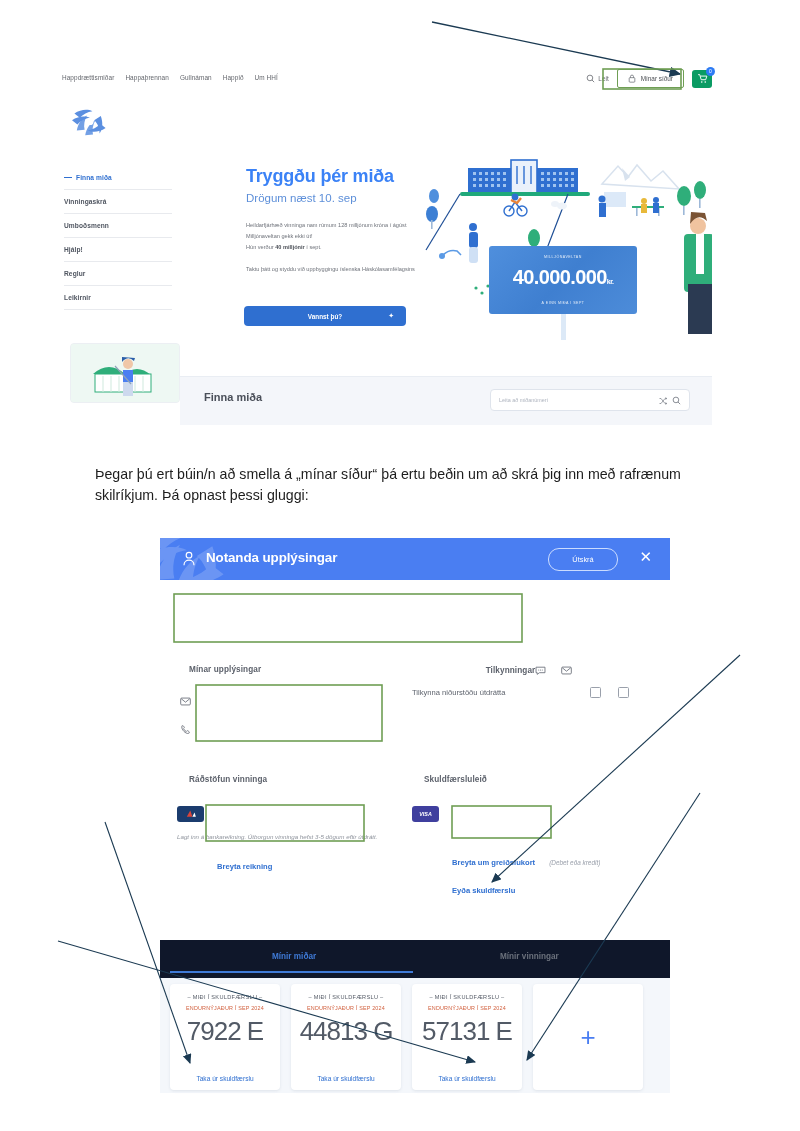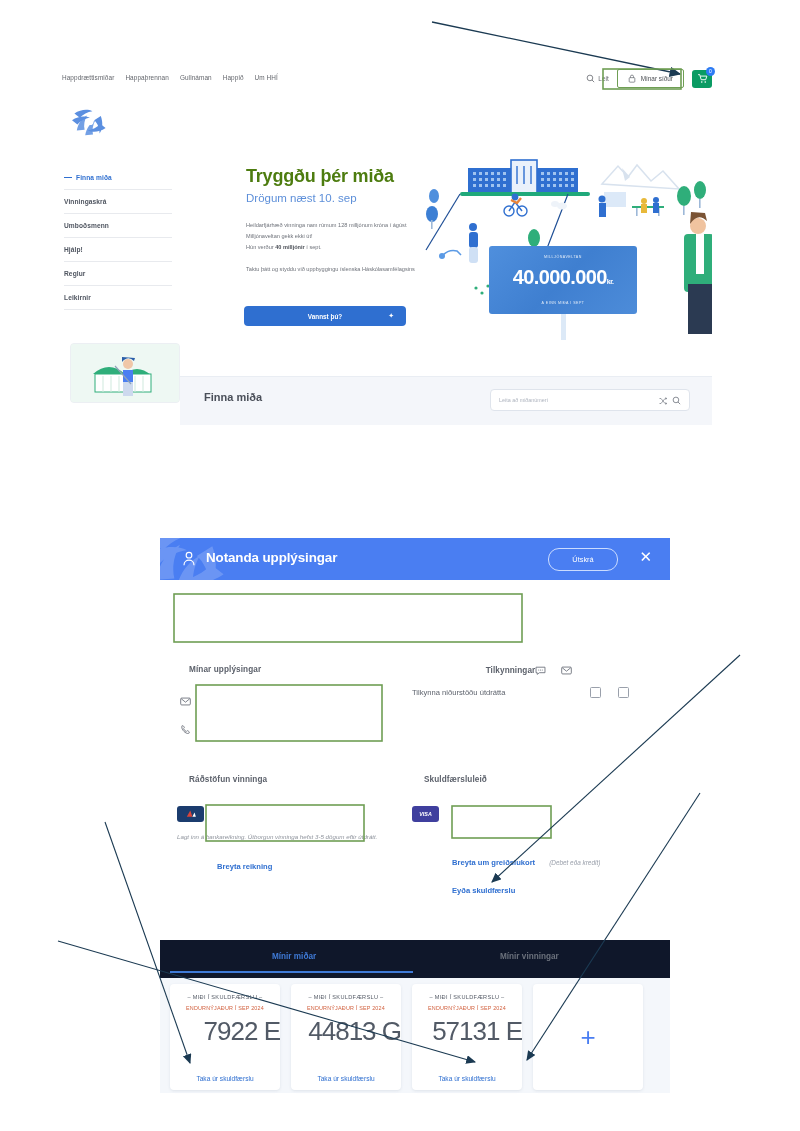--- a/index.html
+++ b/index.html
@@ -47,21 +47,21 @@
   .side .it.sel{color:#2f6fd0;}
   .side .dash{display:inline-block;width:8px;height:1px;background:#2f6fd0;}
 
   .sidethumb{
     position:absolute;left:10px;top:281px;width:108px;height:58px;border-radius:4px;
     background:#edf7f2;overflow:hidden;border:1px solid #eceff3;
   }
 
   .hero{position:absolute;left:120px;top:92px;width:532px;height:222px;background:#fff;overflow:hidden;}
   .hero h1{
-    position:absolute;left:66px;top:12px;margin:0;font-size:18px;color:#4d7c0f;
+    position:absolute;left:66px;top:12px;margin:0;font-size:18px;color:#3b82f6;
     font-weight:bold;letter-spacing:-.2px;
   }
   .hero h2{
     position:absolute;left:66px;top:38px;margin:0;font-size:11.5px;color:#5d8fd9;font-weight:normal;
   }
   .hero .p1{position:absolute;left:66px;top:66px;width:180px;font-size:5.6px;line-height:11px;color:#6e727a;}
   .hero .p1 b{color:#4a4e56;}
   .hero .p2{position:absolute;left:66px;top:110px;width:180px;font-size:5.6px;line-height:11px;color:#6e727a;}
   .hero .cta{
     position:absolute;left:64px;top:152px;width:162px;height:20px;border-radius:4px;background:#2f6fd0;
@@ -162,21 +162,21 @@
   .tabs .ul{position:absolute;left:10px;top:31px;width:243px;height:1.6px;background:#3f7ad6;}
 
   .tickets{position:absolute;left:0;top:440px;width:510px;height:115px;background:#f4f7fb;}
   .tk{
     position:absolute;top:6px;width:110px;height:106px;background:#fff;border-radius:4px;
     box-shadow:0 1px 3px rgba(40,60,90,.10);
   }
   .tk .h{position:absolute;left:0;right:0;top:10px;text-align:center;font-size:5.6px;color:#555b66;letter-spacing:.3px;}
   .tk .s{position:absolute;left:0;right:0;top:21px;text-align:center;font-size:5.4px;color:#d1603e;letter-spacing:.2px;}
   .tk .n{
-    position:absolute;left:0;right:0;top:32px;text-align:right;font-size:26px;color:#525a66;
+    position:absolute;left:0;right:0;top:32px;text-align:center;font-size:26px;color:#525a66;
     font-weight:normal;letter-spacing:-1px;
   }
   .tk .f{position:absolute;left:0;right:0;bottom:8px;text-align:center;font-size:6.6px;color:#2f6fd0;}
   .tk.add{display:flex;align-items:center;justify-content:center;}
   .tk.add .plus{color:#4a7ef2;font-size:26px;line-height:26px;font-weight:300;}
 </style>
 </head>
 <body>
 
 <div class="page">
@@ -403,20 +403,21 @@
         <span class="ic">
           <svg width="9" height="9" viewBox="0 0 16 16">
             <circle cx="7" cy="7" r="5" fill="none" stroke="#6b707a" stroke-width="1.4"></circle>
             <line x1="10.6" y1="10.6" x2="14.5" y2="14.5" stroke="#6b707a" stroke-width="1.4"></line>
           </svg>
         </span>
       </div>
     </div>
   </div>
 
+  <p class="caption">Þegar þú ert búin/n að smella á „mínar síður“ þá ertu beðin um að skrá þig inn með rafrænum skilríkjum. Þá opnast þessi gluggi:</p>
 
   <div class="shot2">
 
     <div class="modal-head">
       <svg class="swirl" width="90" height="90" viewBox="0 0 64 64">
         <g fill="#ffffff">
           <path d="M6 16c10-7 22-8 30-4-8 1-16 5-21 11z"></path>
           <path d="M2 27c10-7 22-8 30-4-8 1-16 5-21 11z"></path>
           <path d="M10 44c2-12 9-21 17-25-4 7-6 16-4 24z"></path>
           <path d="M24 52c2-12 9-21 17-25-4 7-6 16-4 24z"></path>

